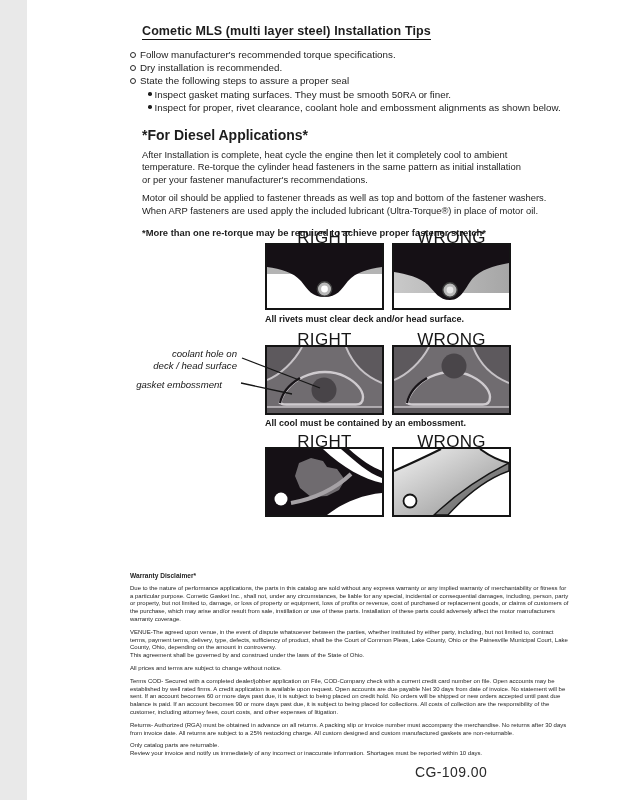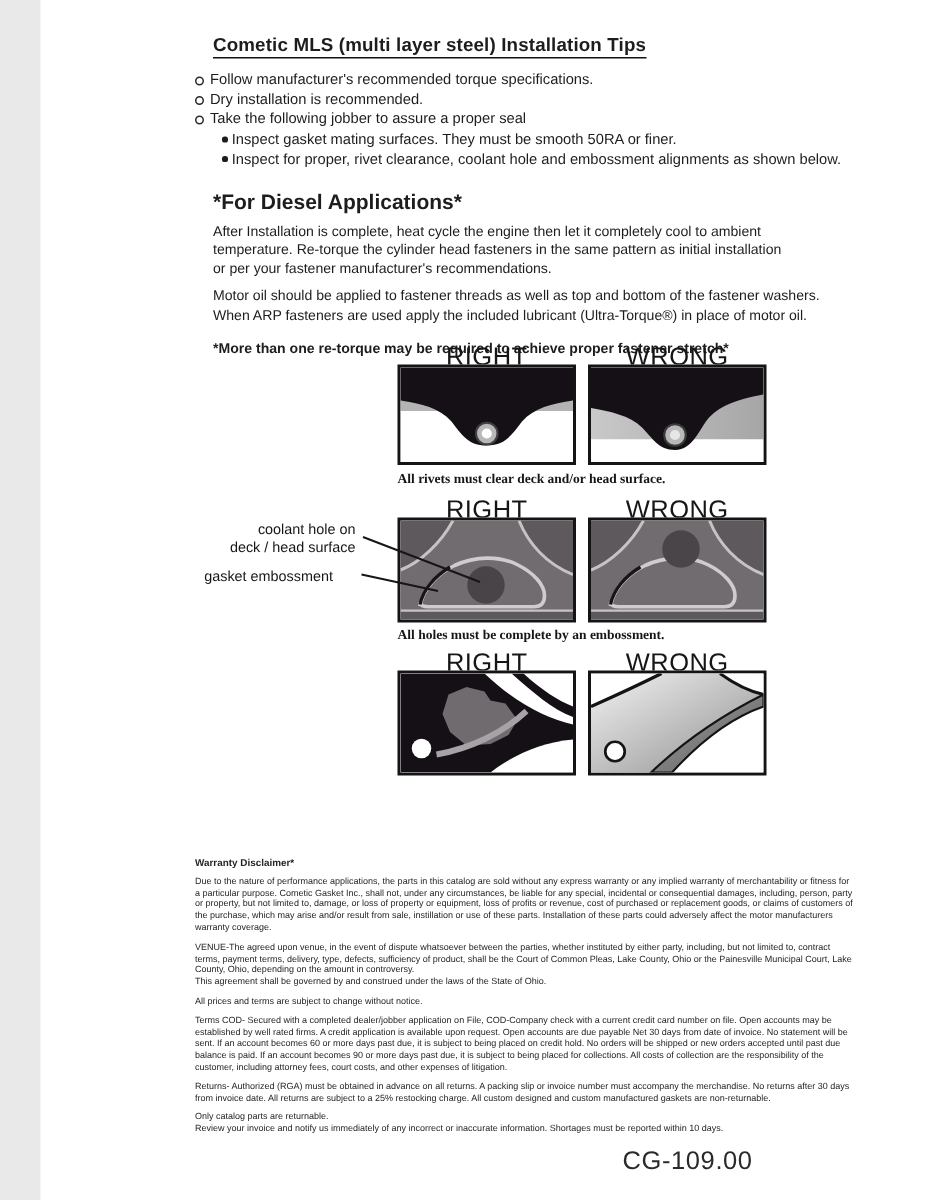--- a/index.html
+++ b/index.html
@@ -20,30 +20,30 @@
   .diesel-heading{margin:13px 0 0 115px;font-size:14px;font-weight:700;}
   .body-para{margin:6px 0 0 115px;width:480px;font-size:9.4px;line-height:12.4px;
              white-space:pre-line;}
   .footnote{margin-top:10px;font-weight:bold;}
   
   .diagram-area{position:absolute;left:0;top:228px;width:618px;height:315px;}
   .diagram-area .abs{position:absolute;}
   .dlabel{width:119px;text-align:center;font-size:17px;letter-spacing:0.3px;color:#161616;}
   .dbox{width:119px;border:2px solid #141414;background:#fff;box-sizing:border-box;line-height:0;}
   .dbox.h67{height:67px;} .dbox.h70{height:70px;}
-  .dcaption{font-size:9px;font-weight:700;line-height:12px;white-space:pre-line;color:#161616;font-family:Liberation Serif, serif;}
+  .dcaption{font-size:9px;font-weight:700;line-height:12px;white-space:pre-line;color:#161616;}
   .side-label{width:130px;text-align:right;font-size:9.6px;line-height:11.5px;
-              white-space:pre-line;color:#161616;}
+              white-space:pre-line;color:#161616;font-style:italic;}
   
   .warranty{position:absolute;left:103px;top:572px;width:440px;font-size:6px;line-height:7.8px;
             color:#252525;}
   .warranty .w-head{font-size:6.6px;font-weight:700;margin:0 0 5px 0;}
   .warranty p{margin:0 0 5px 0;}
   .warranty p.tight{margin:0;}
-  .doc-code{position:absolute;left:388px;top:764px;font-size:17px;letter-spacing:0.4px;
+  .doc-code{position:absolute;left:388px;top:764px;font-size:14px;letter-spacing:0.4px;
             color:#2a2a2a;}
 </style>
 </head>
 <body>
 
 <div class="page">
 
   <div class="top-text">
     <div class="title">Cometic MLS (multi layer steel) Installation Tips</div>
 
@@ -51,21 +51,21 @@
       <div class="bullet">
         <span class="o-marker"></span>
         <span>Follow manufacturer's recommended torque specifications.</span>
       </div>
       <div class="bullet">
         <span class="o-marker"></span>
         <span>Dry installation is recommended.</span>
       </div>
       <div class="bullet">
         <span class="o-marker"></span>
-        <span>Take the following jobber to assure a proper seal</span>
+        <span>State the following steps to assure a proper seal</span>
       </div>
       <div class="sub-bullet">
         <span class="dot-marker"></span>
         <span>Inspect gasket mating surfaces.  They must be smooth 50RA or finer.</span>
       </div>
       <div class="sub-bullet">
         <span class="dot-marker"></span>
         <span>Inspect for proper, rivet clearance, coolant hole and embossment alignments as shown below.</span>
       </div>
     </div>
@@ -146,21 +146,21 @@
       </svg>
     </div>
 
     <div class="abs" style="left:205px;top:122px;width:100px;height:45px;">
       <svg width="100" height="45" viewBox="0 0 100 45">
         <line x1="10" y1="8" x2="88" y2="38" stroke="#161616" stroke-width="1.3"></line>
         <line x1="9" y1="33" x2="60" y2="44" stroke="#161616" stroke-width="1.3"></line>
       </svg>
     </div>
 
-    <div class="abs dcaption" style="left:238px;top:189px;">All holes must be complete by an embossment.</div>
+    <div class="abs dcaption" style="left:238px;top:189px;">All cool must be contained by an embossment.</div>
 
     <div class="abs dlabel" style="left:238px;top:204px;">RIGHT</div>
     <div class="abs dlabel" style="left:365px;top:204px;">WRONG</div>
 
     <div class="abs dbox h70" style="left:238px;top:219px;">
       <svg width="115" height="66" viewBox="0 0 115 66">
         <rect x="0" y="0" width="115" height="66" fill="#ffffff"></rect>
         <path d="M0,0 H56 C76,19 97,30 115,34 V66 H0 Z" fill="#151015"></path>
         <path d="M115,44 C93,46 74,55 60,66 H115 Z" fill="#ffffff"></path>
         <path d="M82,0 C94,11 105,18 115,22 V29 C101,24 89,13 74,0 Z" fill="#151015"></path>

